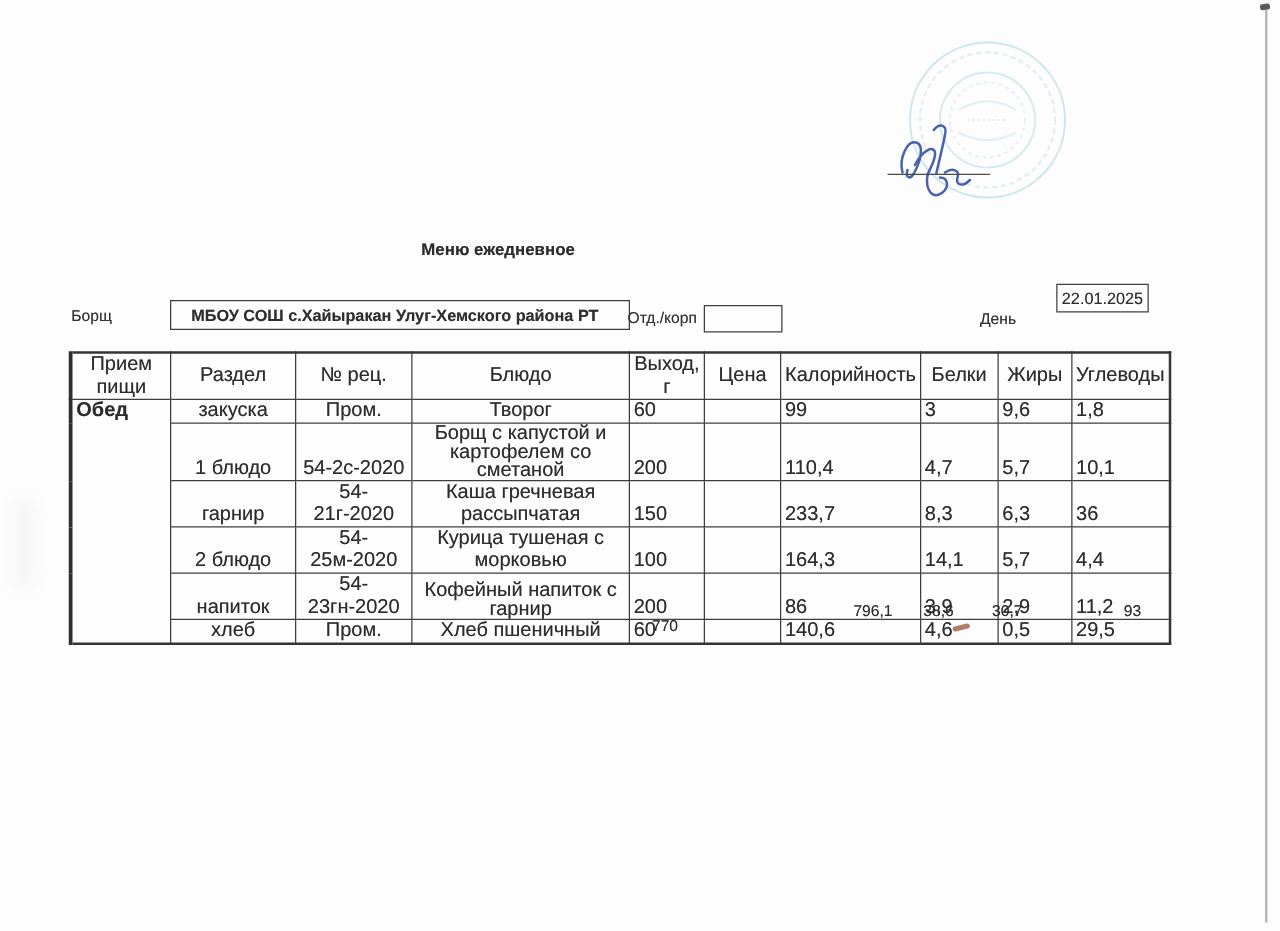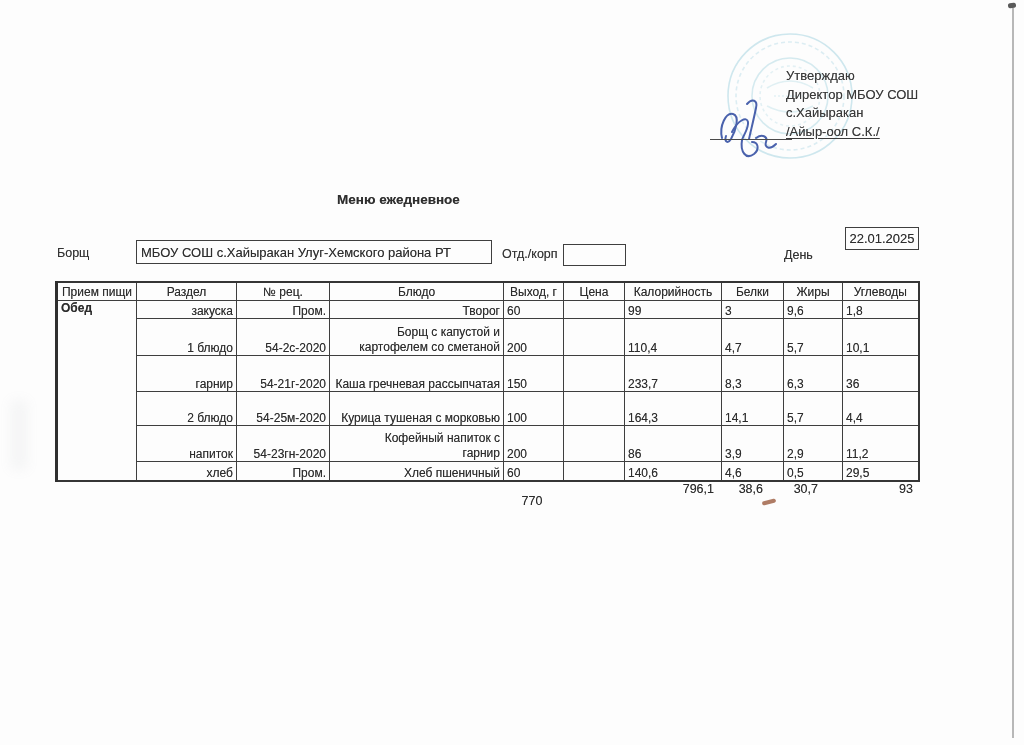--- a/index.html
+++ b/index.html
@@ -15,32 +15,32 @@
   .approval{position:absolute;left:786px;top:67px;font-size:13px;line-height:18.5px;color:#3a3a3a;}
   .approval .ul{text-decoration:underline;text-underline-offset:2px;}
   
   .doc-title{position:absolute;left:337px;top:192px;font-size:13.5px;font-weight:bold;}
   
   .flabel{position:absolute;font-size:12.5px;color:#333;}
   .l-school{left:57px;top:246px;}
   .l-dept{left:502px;top:247px;}
   .l-day{left:784px;top:248px;}
   .fbox{position:absolute;border:1.6px solid #3f3f3f;background:#fdfdfd;font-size:13px;display:flex;align-items:center;}
-  .b-school{left:136px;top:240px;width:350px;height:22px;padding-left:4px;}
+  .b-school{left:136px;top:240px;width:350px;height:22px;padding-left:16px;font-weight:bold;}
   .b-dept{left:563px;top:244px;width:61px;height:20px;}
   .b-day{left:845px;top:227px;width:72px;height:21px;justify-content:center;}
   
   table.menu{
     position:absolute;left:55px;top:281px;border-collapse:collapse;table-layout:fixed;
-    font-size:12px;color:#2c2c2c;
+    font-size:16px;color:#2c2c2c;
   }
   table.menu{border:2px solid #353535;border-left:3px solid #2f2f2f;}
   table.menu th,table.menu td{border:1.5px solid #3e3e3e;padding:0 3px;overflow:hidden;}
   table.menu th{font-weight:normal;text-align:center;vertical-align:middle;height:17px;}
-  td.lbl{text-align:right;vertical-align:bottom;padding-bottom:2px;}
+  td.lbl{text-align:center;vertical-align:bottom;padding-bottom:2px;}
   td.num{text-align:left;vertical-align:bottom;padding-bottom:2px;}
   td.meal-cell{vertical-align:top;font-weight:bold;padding-top:1px;}
   td.pre{white-space:pre-line;line-height:15px;}
   tr.h-r1{height:18px;} tr.h-r2{height:37px;} tr.h-r3{height:36px;}
   tr.h-r4{height:34px;} tr.h-r5{height:36px;} tr.h-r6{height:19px;}
   
   .total{position:absolute;top:482px;font-size:12.5px;color:#2c2c2c;}
   .t-out{left:502px;width:60px;text-align:center;margin-top:12px;}
   .t-kcal{left:623px;width:91px;text-align:right;}
   .t-protein{left:720px;width:43px;text-align:right;}
@@ -73,26 +73,20 @@
     <g fill="none" stroke="#3b55a6" stroke-width="2" stroke-linecap="round" opacity=".92">
       <path d="M 8,46 C 5,34 12,20 19,22 C 26,24 22,38 17,47 C 14,52 10,50 12,44"></path>
       <path d="M 18,40 C 24,28 33,24 34,30 C 35,36 29,44 28,48"></path>
       <path d="M 33,12 C 38,6 44,8 42,16 C 40,26 37,38 35,47"></path>
       <path d="M 28,48 C 26,60 32,68 40,62 C 46,57 44,50 38,50"></path>
       <path d="M 42,46 C 48,42 54,44 52,50 C 50,56 56,58 62,52"></path>
     </g>
   </svg>
   <div class="sig-underline"></div>
 
-  <div class="approval">
-    <div>Утверждаю</div>
-    <div>Директор МБОУ СОШ</div>
-    <div>с.Хайыракан</div>
-    <div class="ul">/Айыр-оол С.К./</div>
-  </div>
 
   <div class="doc-title">Меню ежедневное</div>
 
   <div class="flabel l-school">Борщ</div>
   <div class="fbox b-school">МБОУ СОШ с.Хайыракан Улуг-Хемского района РТ</div>
   <div class="flabel l-dept">Отд./корп</div>
   <div class="fbox b-dept"></div>
   <div class="flabel l-day">День</div>
   <div class="fbox b-day">22.01.2025</div>
 

